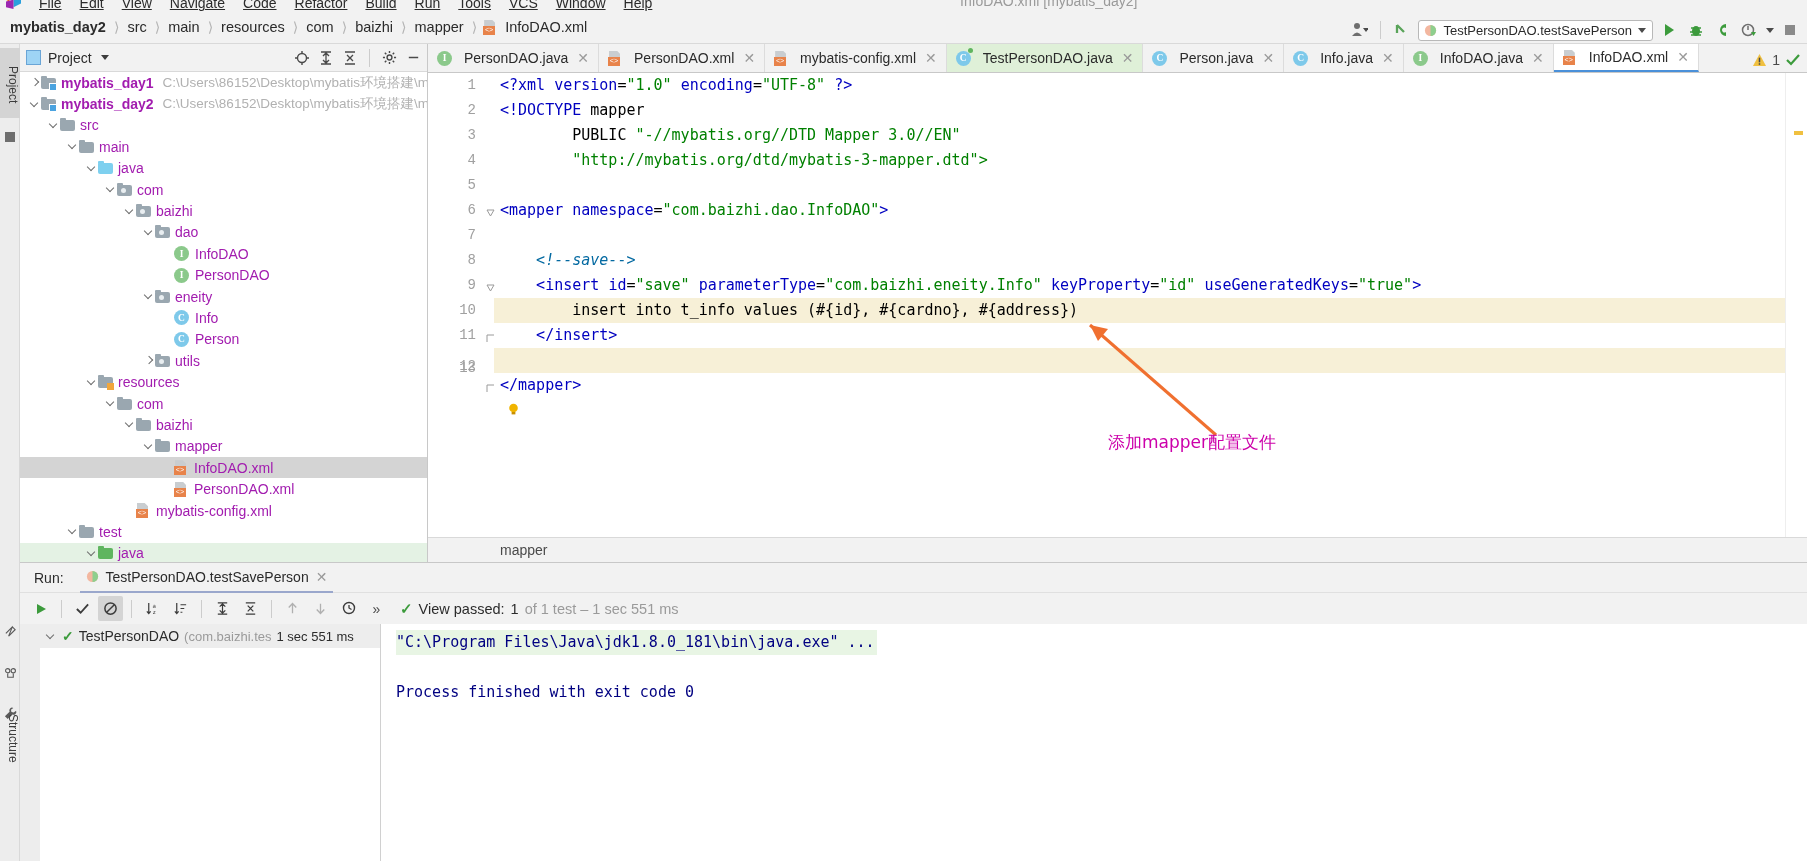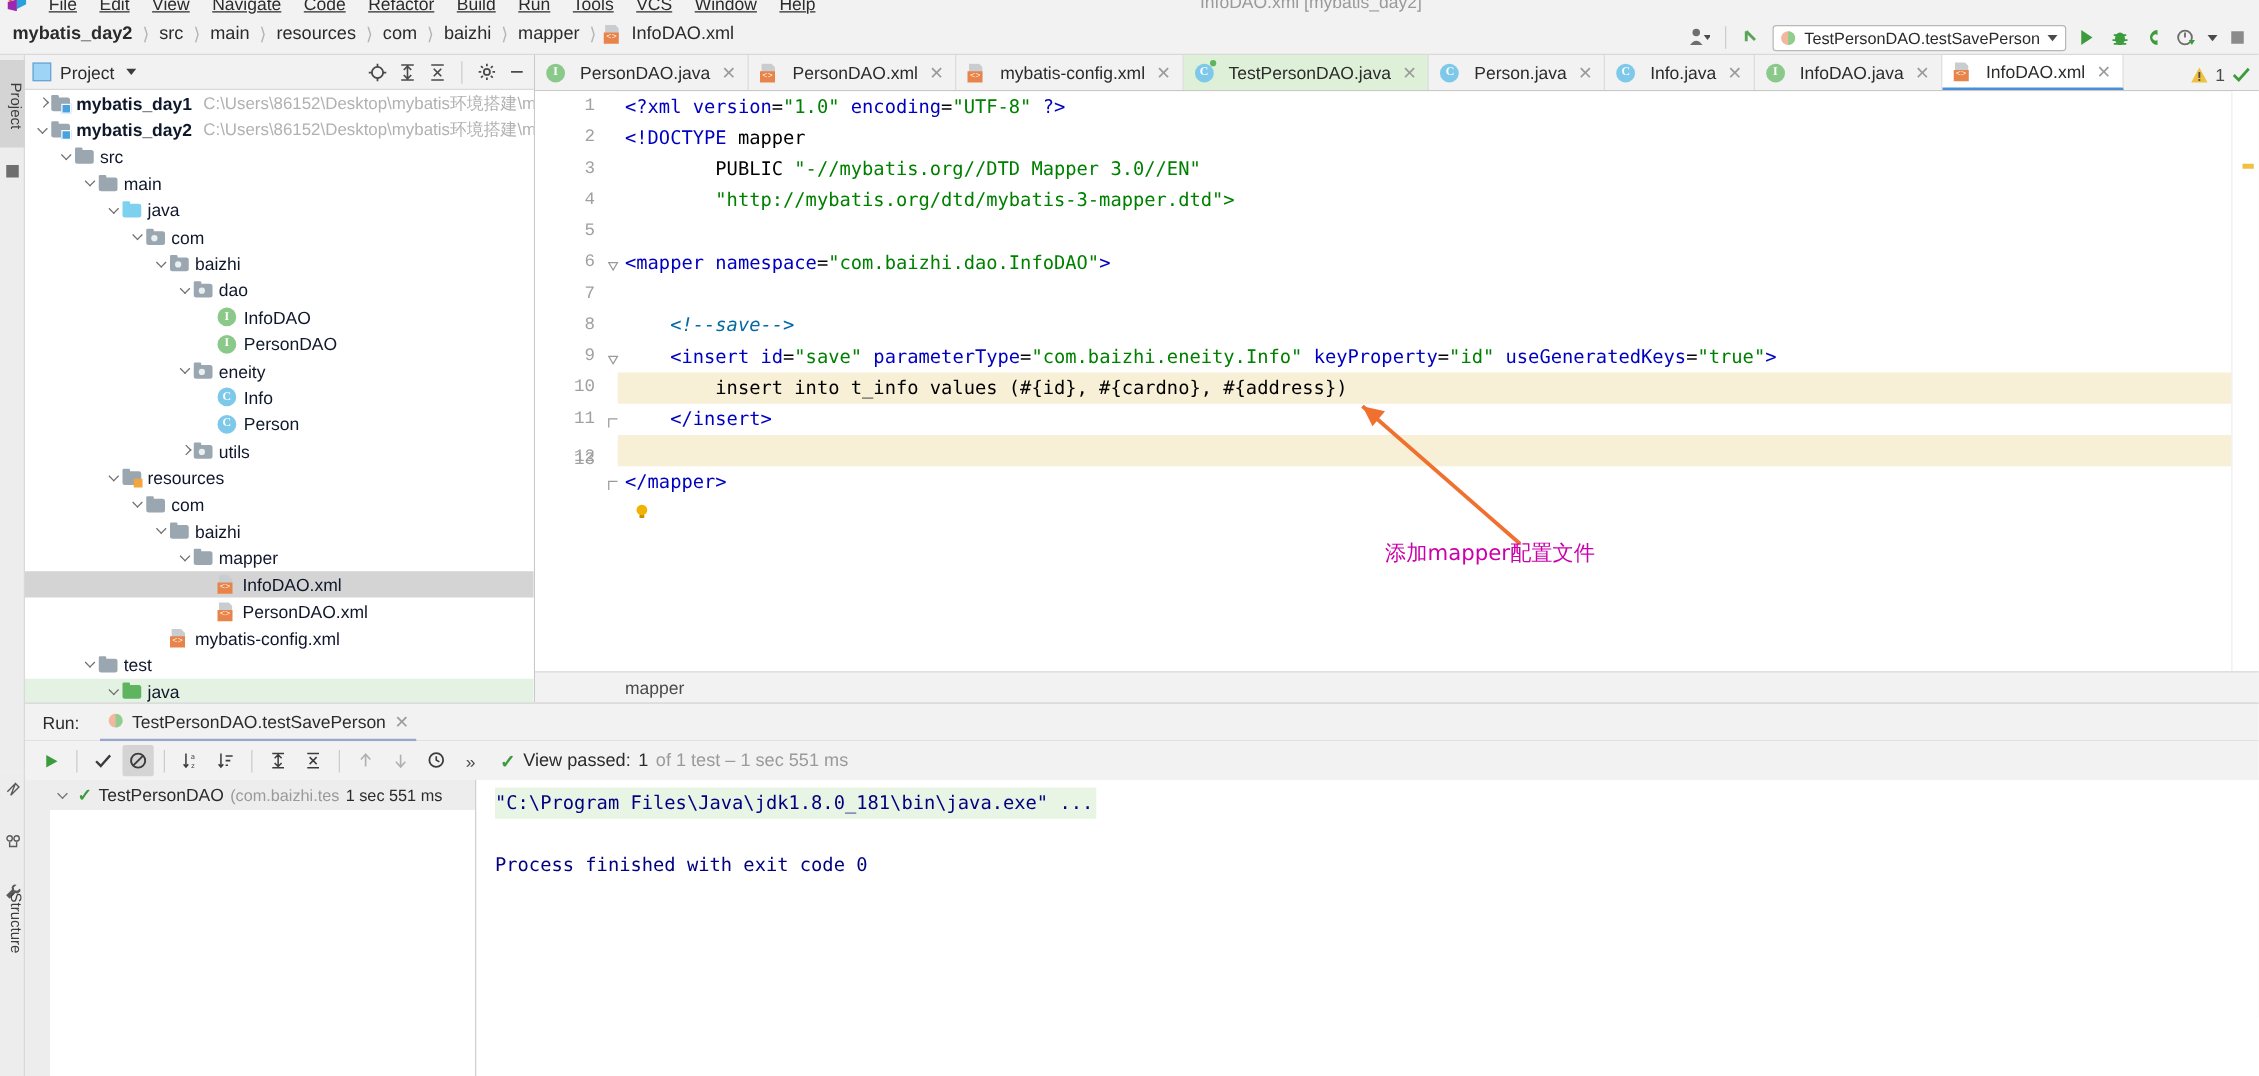--- a/index.html
+++ b/index.html
@@ -98,21 +98,21 @@
   .arrow.r::after{content:"";position:absolute;left:4px;top:3px;width:5px;height:5px;border-right:1.4px solid #6e6e6e;border-top:1.4px solid #6e6e6e;transform:rotate(45deg);}
   .arrow.d::after{content:"";position:absolute;left:3px;top:2px;width:5px;height:5px;border-right:1.4px solid #6e6e6e;border-bottom:1.4px solid #6e6e6e;transform:rotate(45deg);}
   .fld { width:15px;height:12px;flex:0 0 15px;margin-right:5px;position:relative; }
   .fld i { position:absolute;left:0;top:1px;width:15px;height:11px;background:#9aa7b0;border-radius:1px 2px 2px 2px; }
   .fld i::before{content:"";position:absolute;left:0;top:-2px;width:6px;height:3px;background:#9aa7b0;border-radius:1px;}
   .fld.blue i { background:#7ed0ef; } .fld.blue i::before{background:#7ed0ef;}
   .fld.green i { background:#5fb55f; } .fld.green i::before{background:#5fb55f;}
   .fld.mod i::after{content:"";position:absolute;right:-1px;bottom:-2px;width:6px;height:6px;background:#4aa3e0;border:1px solid #fff;}
   .fld.res i::after{content:"";position:absolute;right:-1px;bottom:-2px;width:7px;height:7px;background:#f0a63c;}
   .fld.pkg i::after{content:"";position:absolute;left:4px;top:3px;width:5px;height:5px;background:#e9eef1;border-radius:50%;}
-  .tlabel { color:#0f172a; }
+  .tlabel { color:#a21caf; }
   .tlabel.b { font-weight:bold; }
   .tpath { color:#b1b1b1;margin-left:9px;font-size:13.5px; }
   .badge { width:15px;height:15px;border-radius:50%;flex:0 0 15px;margin-right:6px;display:flex;align-items:center;justify-content:center;color:#fff;font-size:9.5px;font-weight:bold;font-family:"Liberation Serif",serif;}
   .badge.i { background:#8bc98b; }
   .badge.c { background:#7ec9ea; }
   .xmlico { width:14px;height:15px;flex:0 0 14px;margin-right:6px;position:relative; }
   .xmlico::before{content:"";position:absolute;left:1px;top:0;width:11px;height:11px;background:#c9cdd0;clip-path:polygon(0 0,70% 0,100% 30%,100% 100%,0 100%);}
   .xmlico::after{content:"<>";position:absolute;left:0px;bottom:0px;width:12px;height:9px;background:#e8834a;color:#fff;font-size:7px;line-height:9px;text-align:center;font-family:"Liberation Mono",monospace;}
 
   

